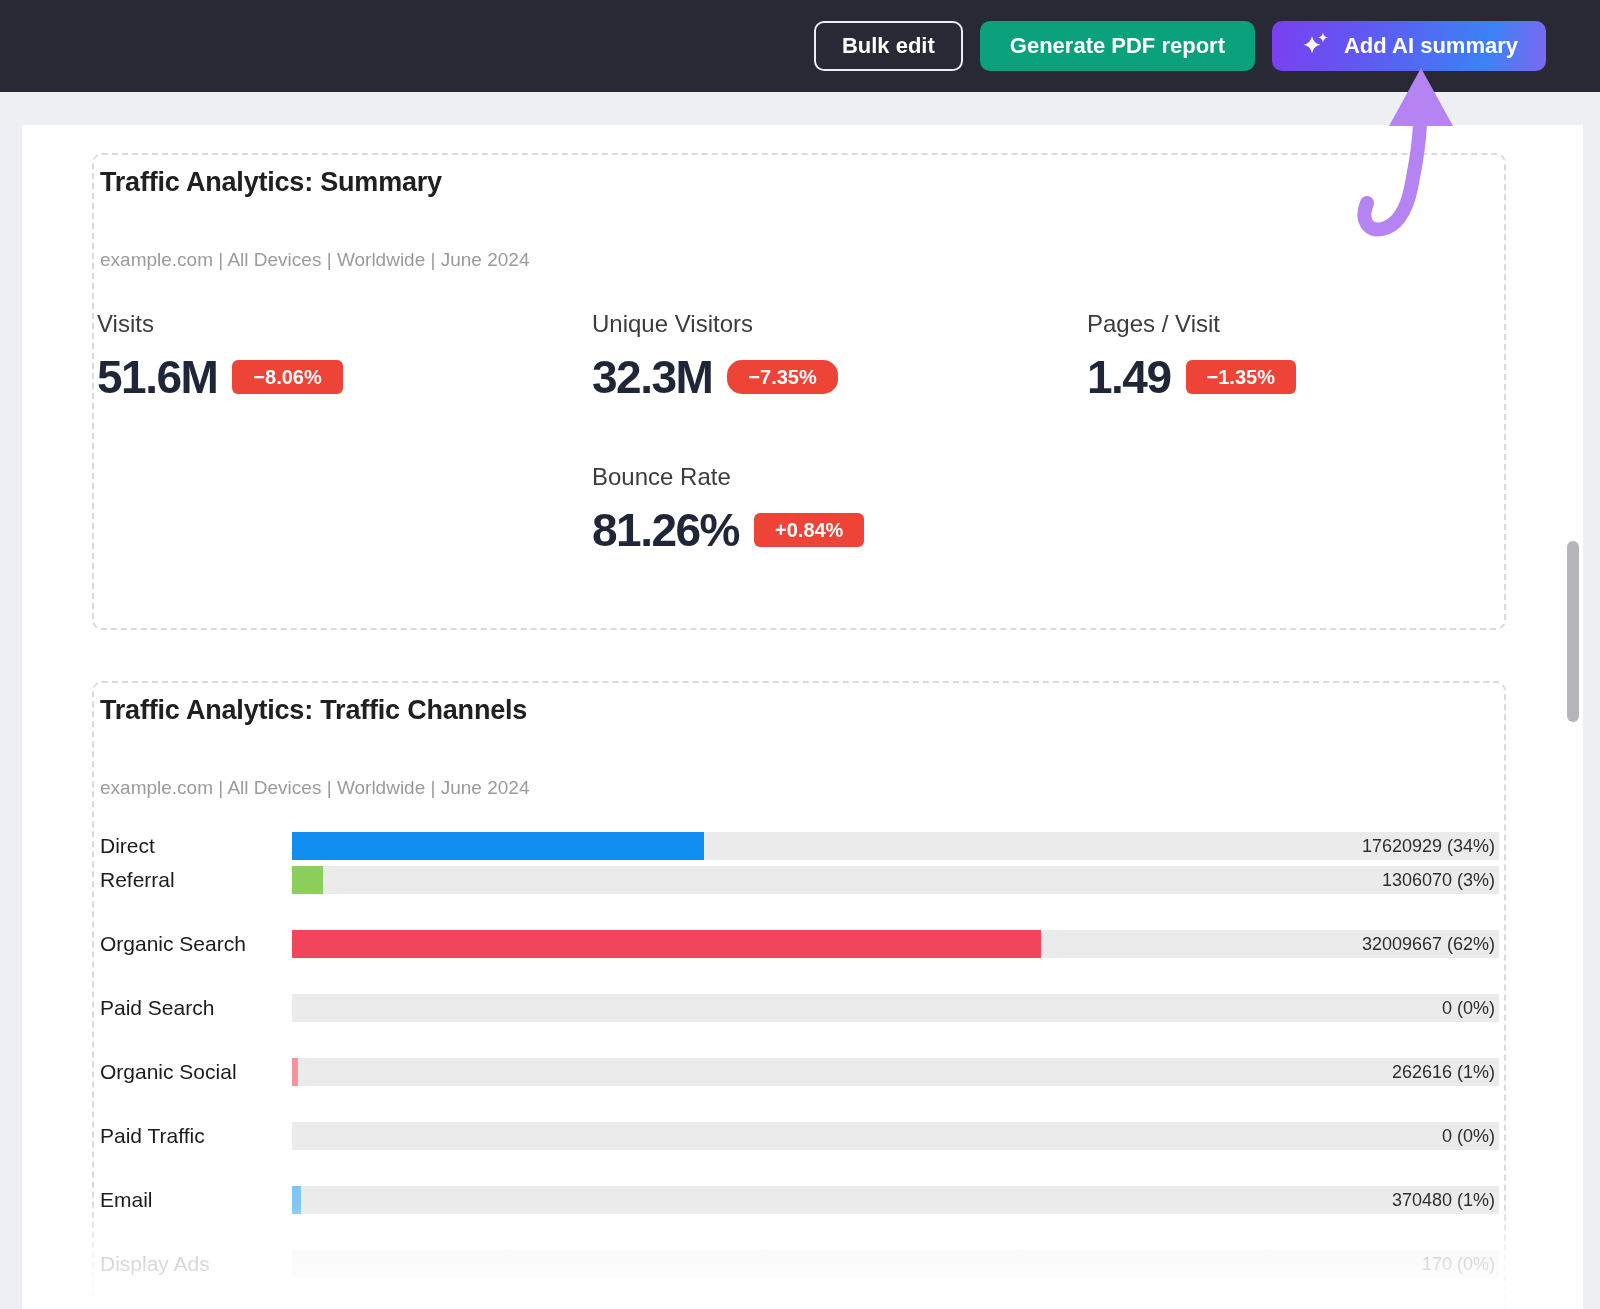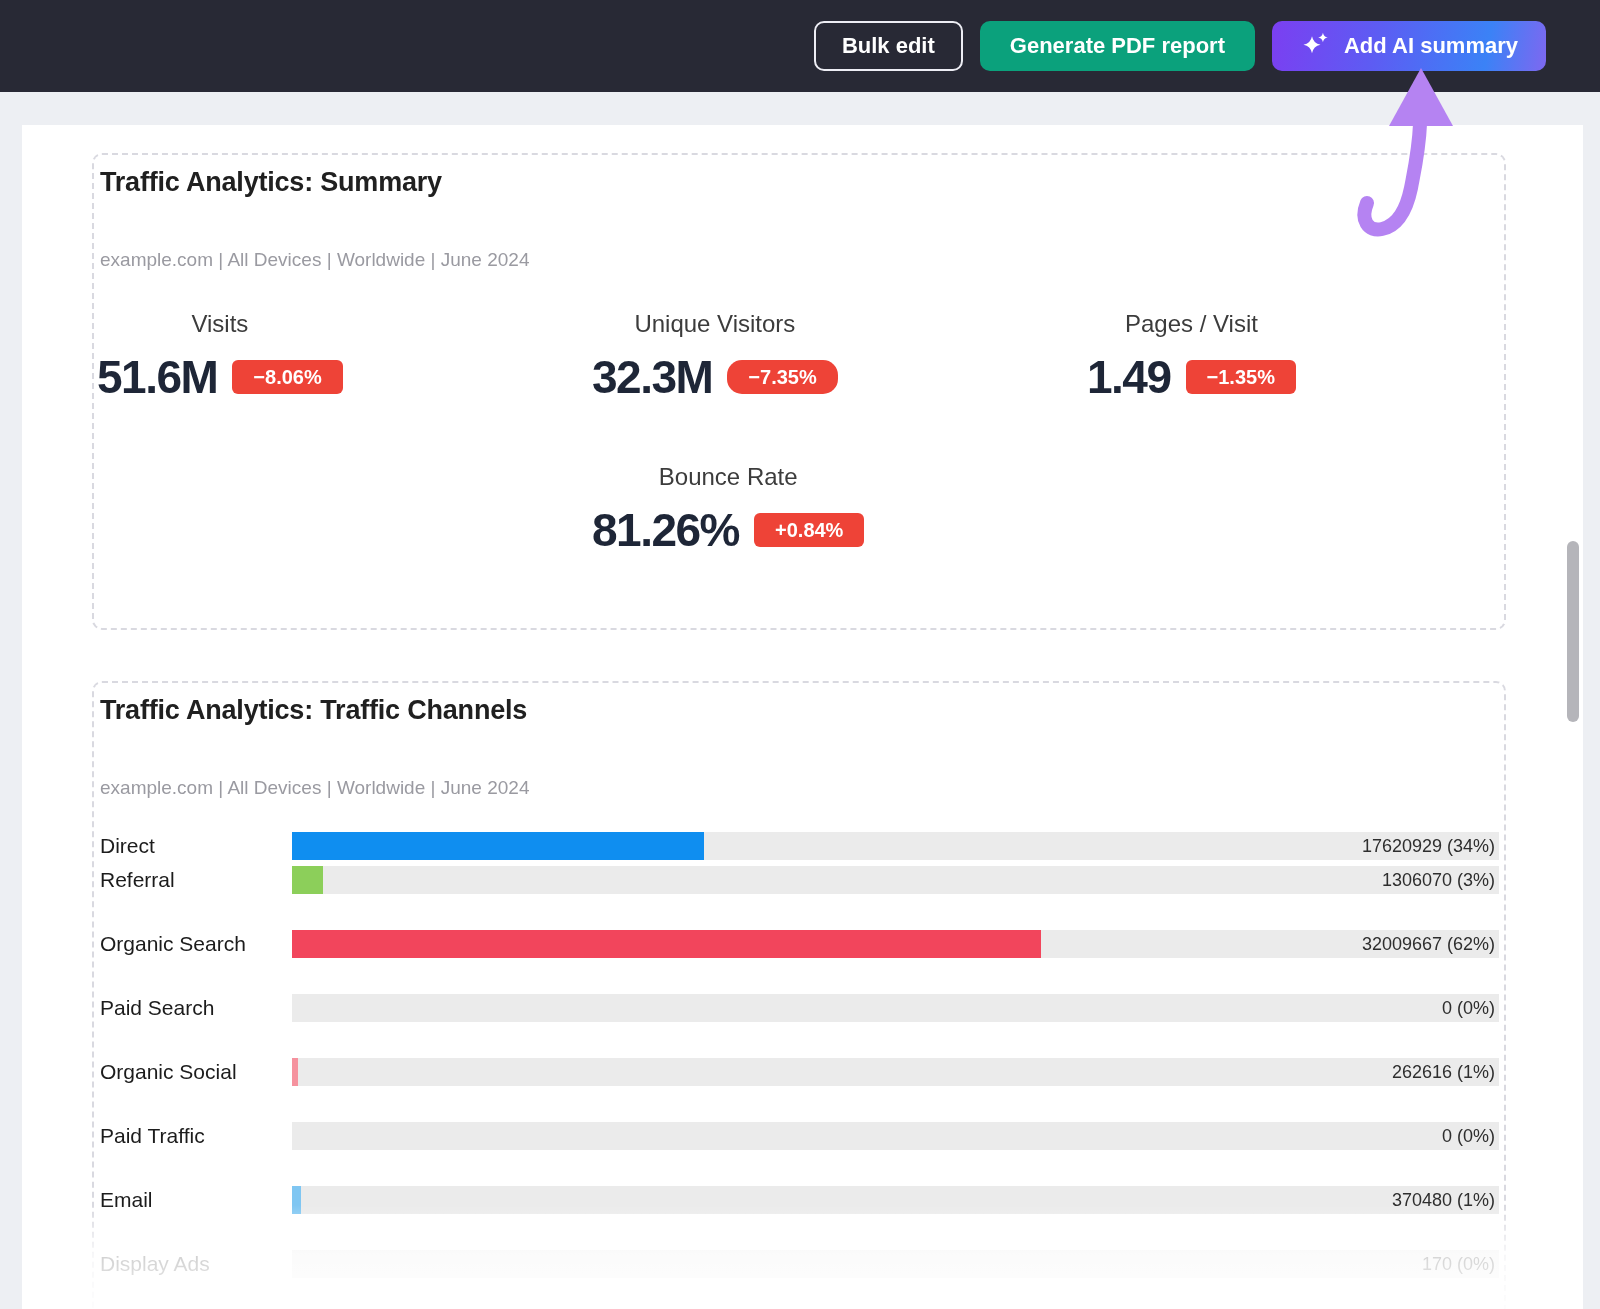--- a/index.html
+++ b/index.html
@@ -50,21 +50,21 @@
     position:absolute; left:6px; top:12px;
     font-size:27px; font-weight:700; color:#202020; letter-spacing:-0.2px;
   }
   .card-subtitle {
     position:absolute; left:6px; top:48px;
     font-size:19px; color:#9a9aa1;margin-top:46px;
   }
 
   
   .metric { position:absolute; }
-  .metric-label { font-size:24px; color:#3c3c3c; margin-bottom:12px;text-align:center; }
+  .metric-label { font-size:24px; color:#3c3c3c; margin-bottom:12px; }
   .metric-valrow { display:flex; align-items:center; gap:15px; }
   .metric-value {
     font-size:46px; font-weight:800; color:#1e2637; letter-spacing:-1.5px;
   }
   .badge {
     font-size:20px; font-weight:700; color:#ffffff;
     padding:5px 21px; border-radius:6px; line-height:1.2;
   }
 
   

